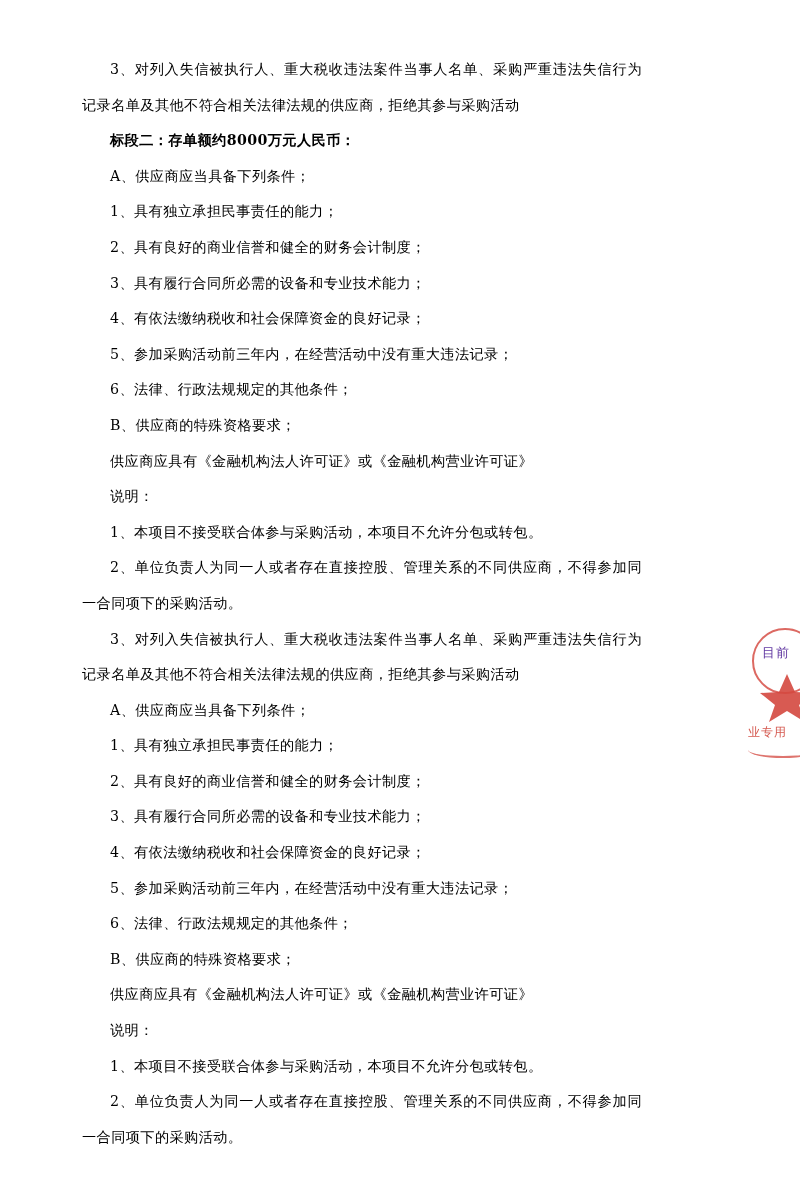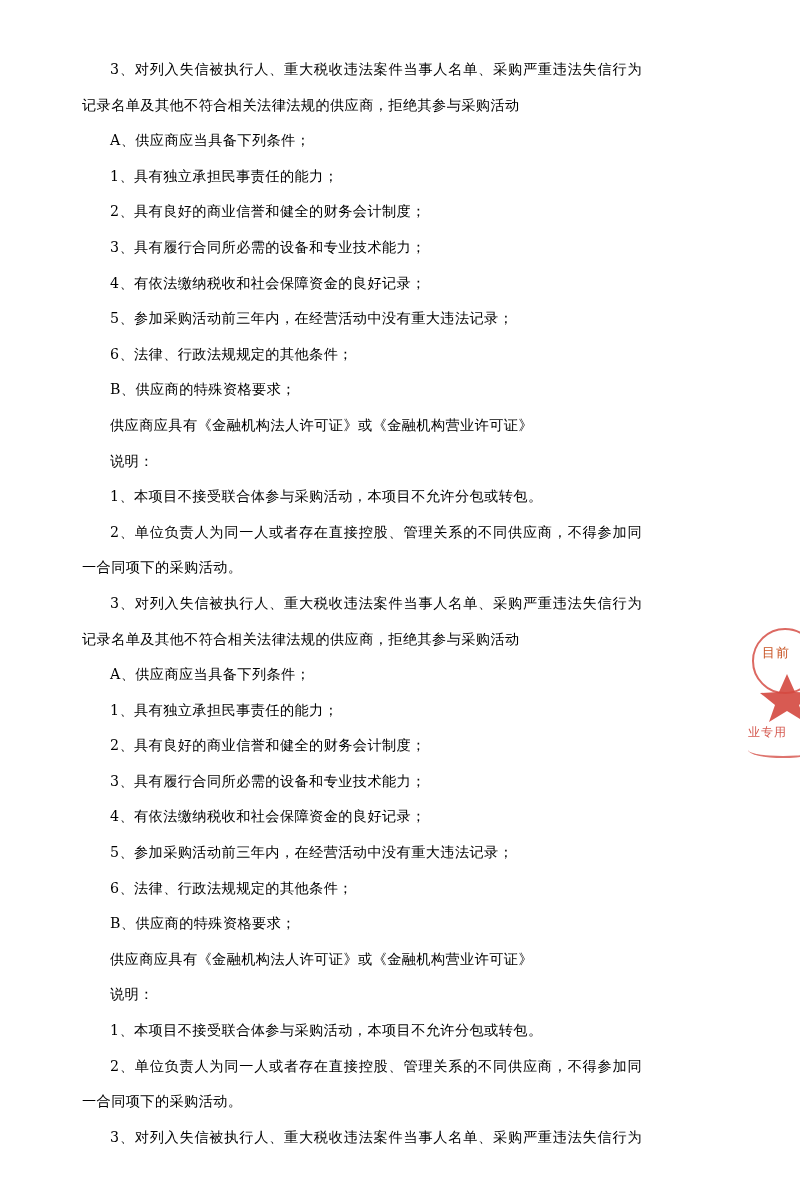--- a/index.html
+++ b/index.html
@@ -58,21 +58,21 @@
     height: 62px;
     border: 2px solid #d4483f;
     border-radius: 50%;
     opacity: 0.82;
   }
   .stamp-ring .ring-text {
     position: absolute;
     left: 10px;
     top: 16px;
     font-size: 13px;
-    color: #c2410c;
+    color: #4c1d95;
     font-family: Liberation Serif, serif;
     letter-spacing: 1px;
     opacity: 0.9;
   }
   .stamp-star {
     left: 758px;
     top: 672px;
     width: 58px;
     height: 52px;
   }
@@ -99,20 +99,21 @@
     opacity: 0.75;
   }
 </style>
 </head>
 <body>
 
 <div class="page">
 
   <div class="content">
       <p class="line indent">3、对列入失信被执行人、重大税收违法案件当事人名单、采购严重违法失信行为记录名单及其他不符合相关法律法规的供应商，拒绝其参与采购活动</p>
+      <p class="line indent bold">标段二：存单额约8000万元人民币：</p>
       <p class="line indent">A、供应商应当具备下列条件；</p>
       <p class="line indent">1、具有独立承担民事责任的能力；</p>
       <p class="line indent">2、具有良好的商业信誉和健全的财务会计制度；</p>
       <p class="line indent">3、具有履行合同所必需的设备和专业技术能力；</p>
       <p class="line indent">4、有依法缴纳税收和社会保障资金的良好记录；</p>
       <p class="line indent">5、参加采购活动前三年内，在经营活动中没有重大违法记录；</p>
       <p class="line indent">6、法律、行政法规规定的其他条件；</p>
       <p class="line indent">B、供应商的特殊资格要求；</p>
       <p class="line indent">供应商应具有《金融机构法人许可证》或《金融机构营业许可证》</p>
       <p class="line indent">说明：</p>

